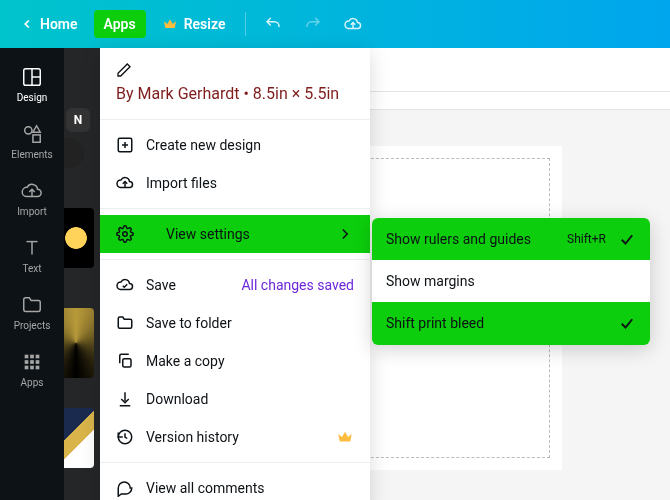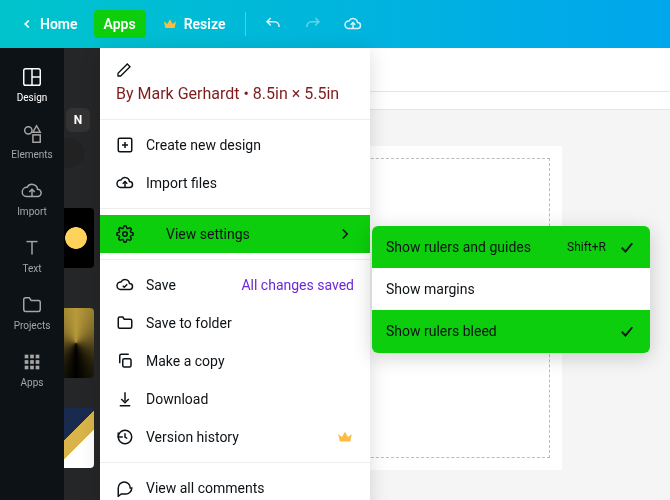--- a/index.html
+++ b/index.html
@@ -42,21 +42,21 @@
   .fm-title-row svg { width:16px; height:16px; color:#0d1216; cursor:pointer; }
   .fm-sub { font-size:16px; color:#7f1d1d; margin-top:6px; }
   .fm-sep { height:1px; background:#eee; margin:6px 0; }
   .fm-item { display:flex; align-items:center; gap:12px; padding:10px 16px; font-size:14px; color:#0d1216; cursor:pointer; position:relative; }
   .fm-item svg { width:18px; height:18px; flex-shrink:0; }
   .fm-item .right { margin-left:auto; font-size:14px; color:#6d28d9; }
   .fm-item.hl { background:#0cce0c; color:#0d1216;gap:32px; }
   .fm-item.hl .chev { margin-left:auto; }
   .crown { width:16px; height:16px; color:#fdbc40; margin-left:auto; }
 
-  .submenu { position:absolute; left:372px; top:226px; width:278px; background:#fff; box-shadow:0 4px 20px rgba(0,0,0,0.18); border-radius:6px; z-index:21; overflow:hidden; }
+  .submenu { position:absolute; left:372px; top:218px; width:278px; background:#fff; box-shadow:0 4px 20px rgba(0,0,0,0.18); border-radius:6px; z-index:21; overflow:hidden; }
   .sm-item { display:flex; align-items:center; padding:12px 14px; font-size:14px; color:#0d1216; cursor:pointer; }
   .sm-item.hl { background:#0cce0c; }
   .sm-item .label { flex:1; line-height:1.3; }
   .sm-item .kbd { font-size:12px; color:#0d1216; margin-right:12px; }
   .sm-item svg { width:18px; height:18px; }
 </style>
 </head>
 <body>
 
 <div class="topbar">
@@ -280,18 +280,18 @@
     <span class="label">Show rulers and guides</span>
     <span class="kbd">Shift+R</span>
     <svg viewBox="0 0 24 24" fill="none" stroke="currentColor" stroke-width="2.5">
         <polyline points="5 13 10 18 19 7"></polyline>
       </svg>
   </div>
   <div class="sm-item">
     <span class="label">Show margins</span>
   </div>
   <div class="sm-item hl">
-    <span class="label">Show rulers bleed</span>
+    <span class="label">Shift print bleed</span>
     <svg viewBox="0 0 24 24" fill="none" stroke="currentColor" stroke-width="2.5">
         <polyline points="5 13 10 18 19 7"></polyline>
       </svg>
   </div>
 </div>
 
 </body></html>

